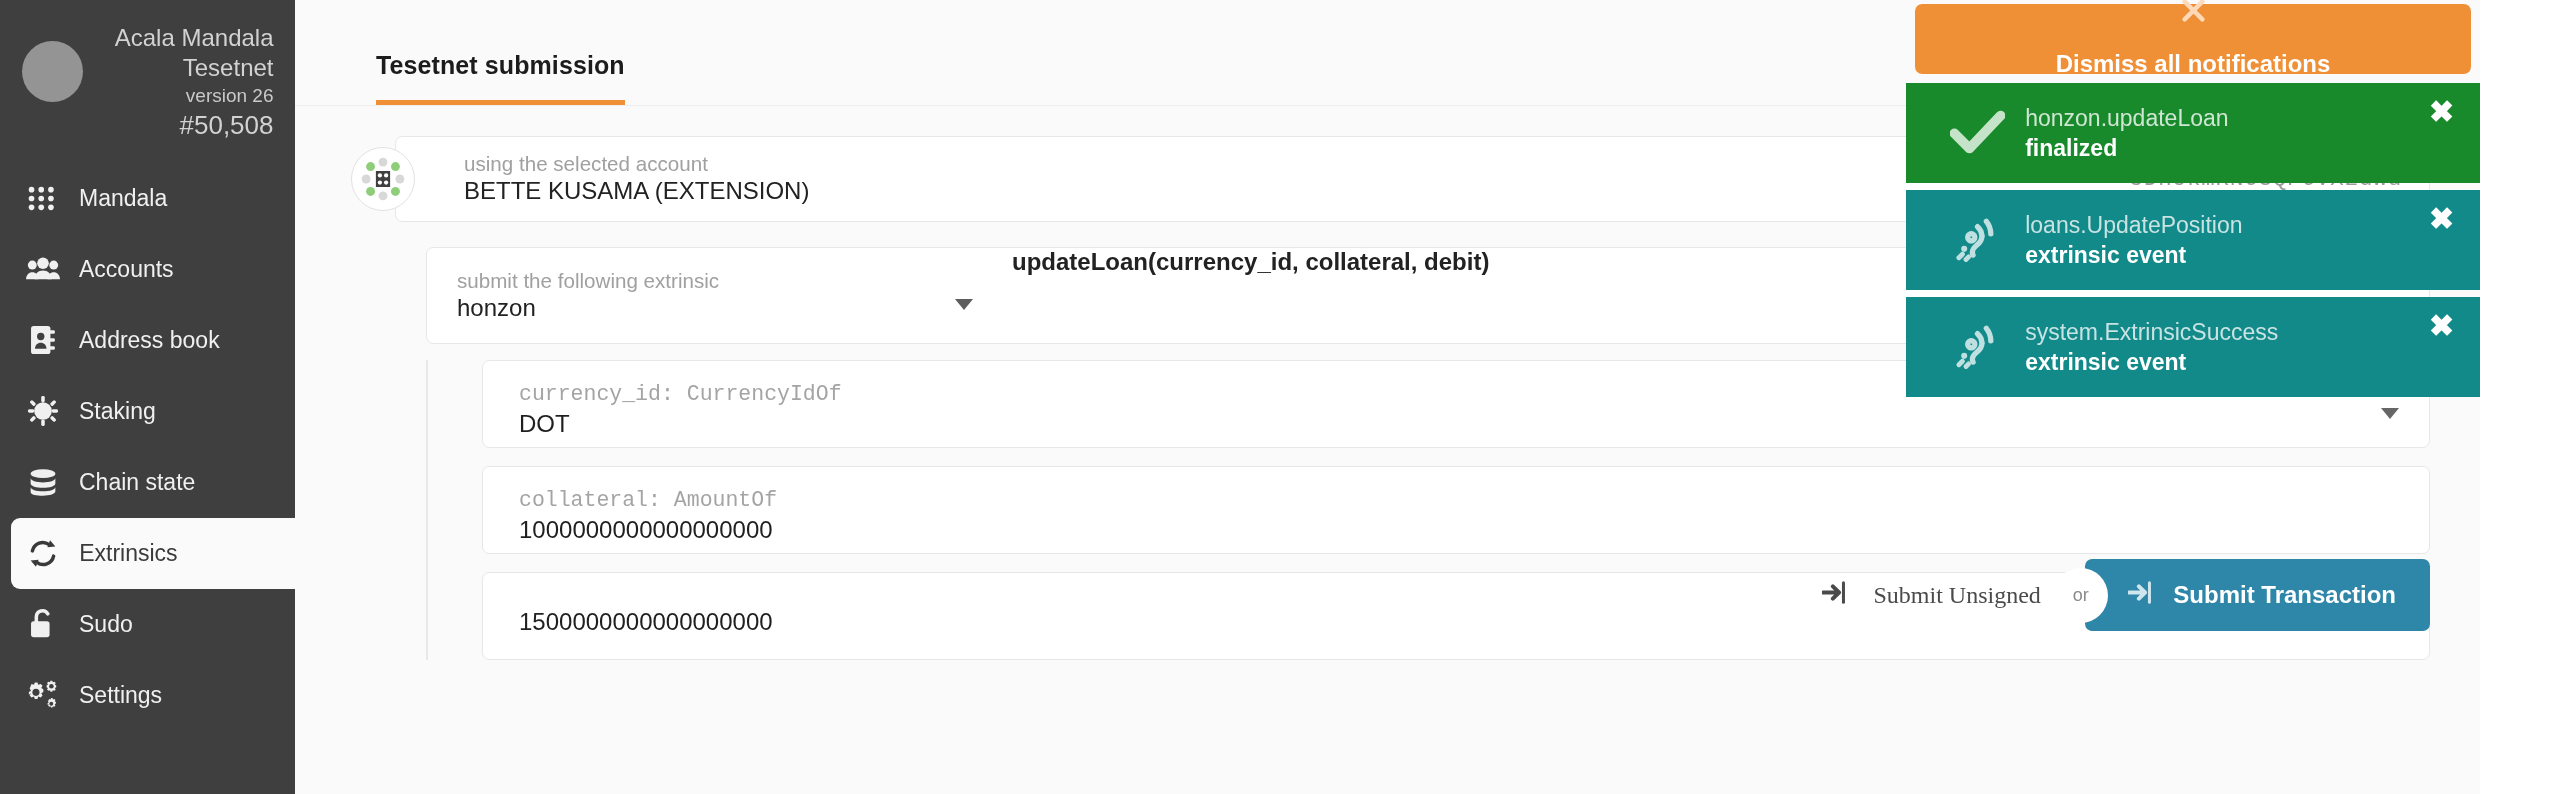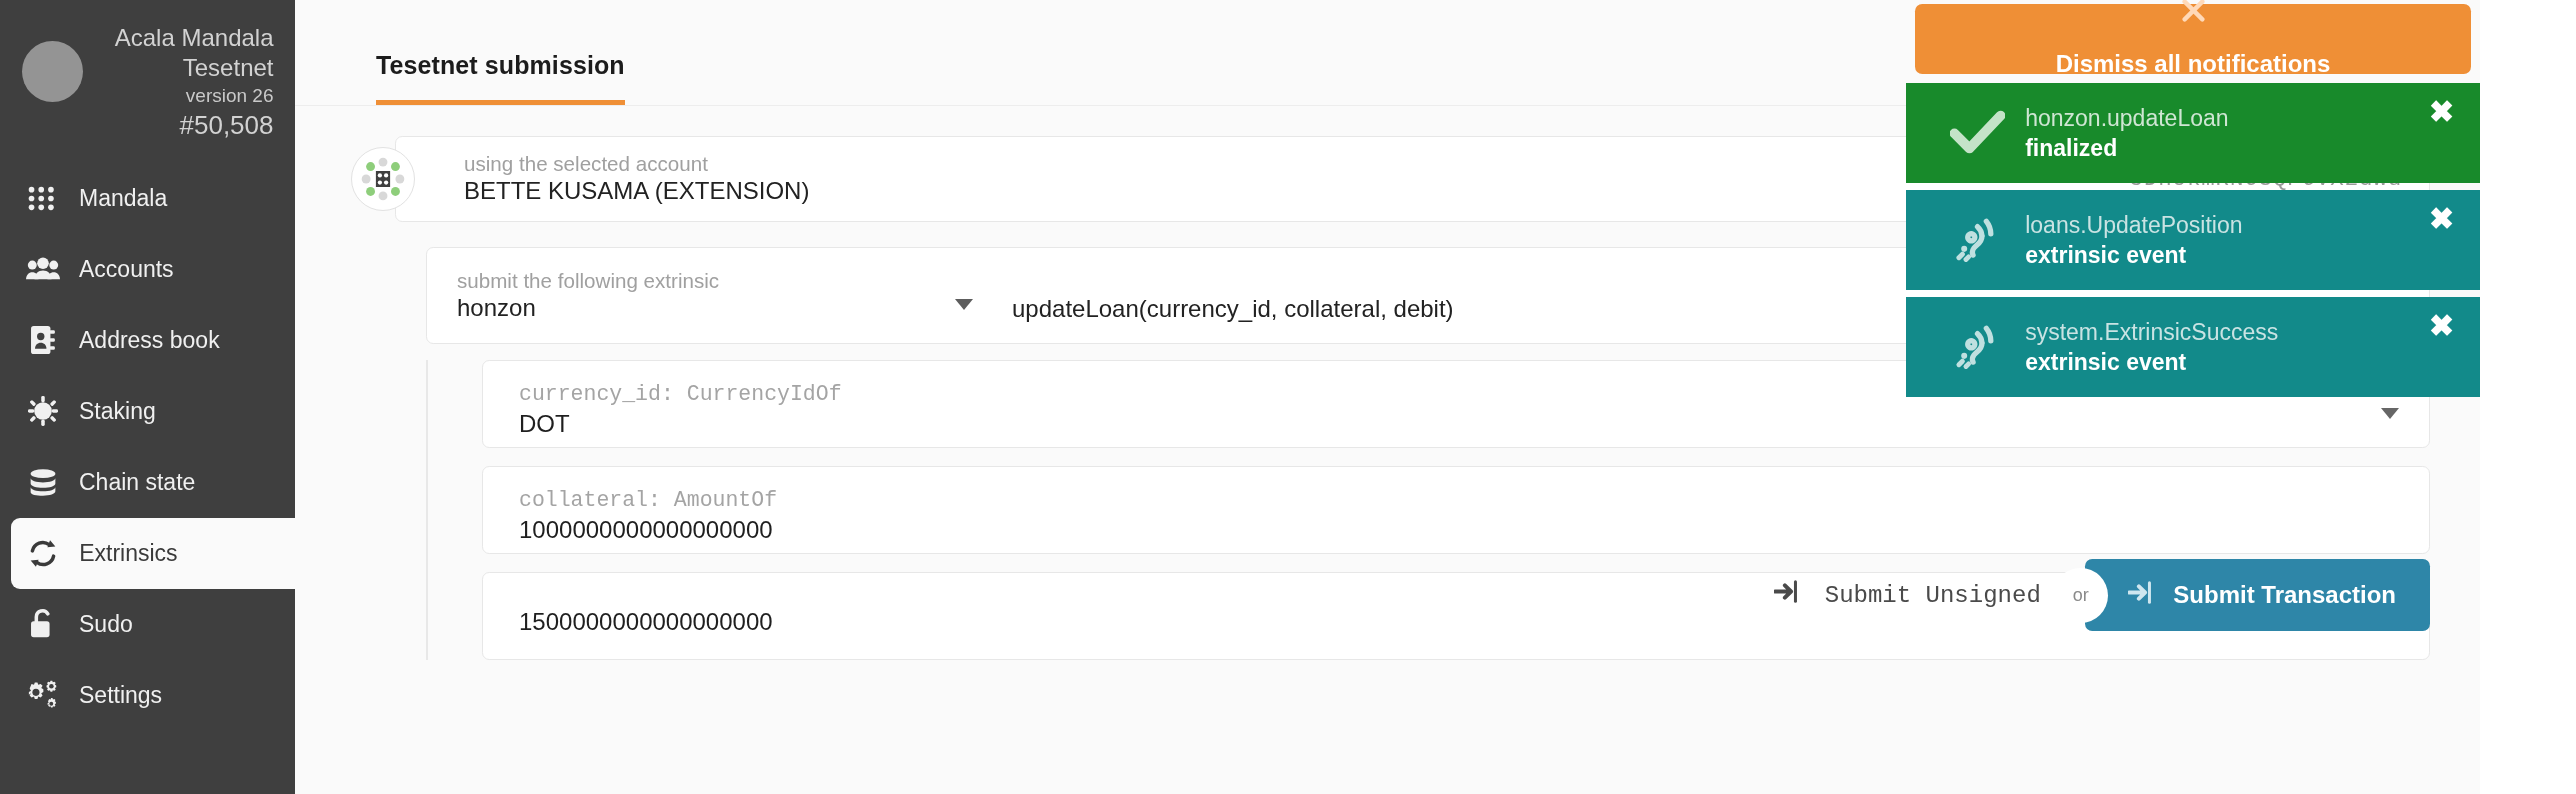--- a/index.html
+++ b/index.html
@@ -236,25 +236,26 @@
     right: 39px;
     bottom: 12.5px;
     width: 0; height: 0;
     border-left: 9.8px solid transparent;
     border-right: 9.8px solid transparent;
     border-top: 11.6px solid #5d5d5d;
   }
 
   .method-box {
     display: flex;
-    align-items: flex-end;
+    align-items: flex-start;
     flex: 1;
     position: relative;
     height: 100%;
     padding-bottom: 19.7px;
+    font-weight: bold;
   }
 
   .method-text {
     font-size: 24px;
     color: #222;
     white-space: nowrap;
   }
 
   .ghost-method {
     position: absolute;
@@ -333,21 +334,21 @@
   .btn-plain {
     display: flex;
     align-items: center;
     gap: 24px;
     font-size: 24px;
     color: #4a4a4a;
     padding: 14.3px 19.7px;
     cursor: pointer;
     background: transparent;
     border: none;
-    font-family: Liberation Mono, monospace;
+    font-family: Liberation Serif, serif;
   }
 
   .or-badge {
     width: 55px;
     height: 55px;
     border-radius: 50%;
     background: #ffffff;
     color: #8a8a8a;
     font-size: 18px;
     display: flex;

